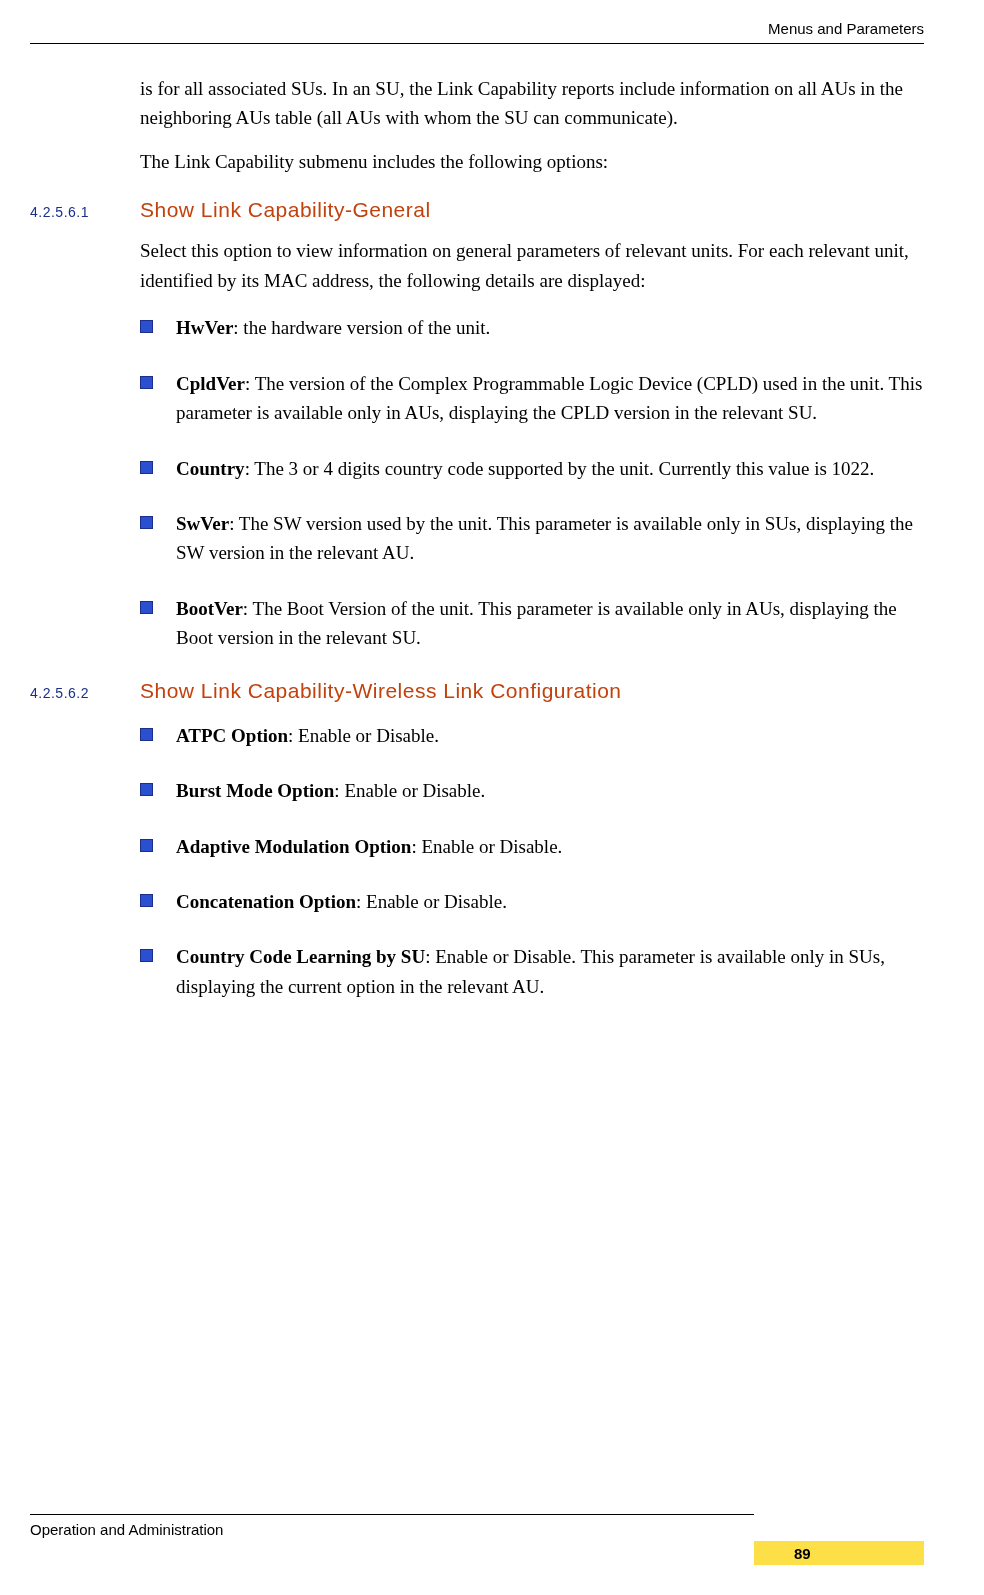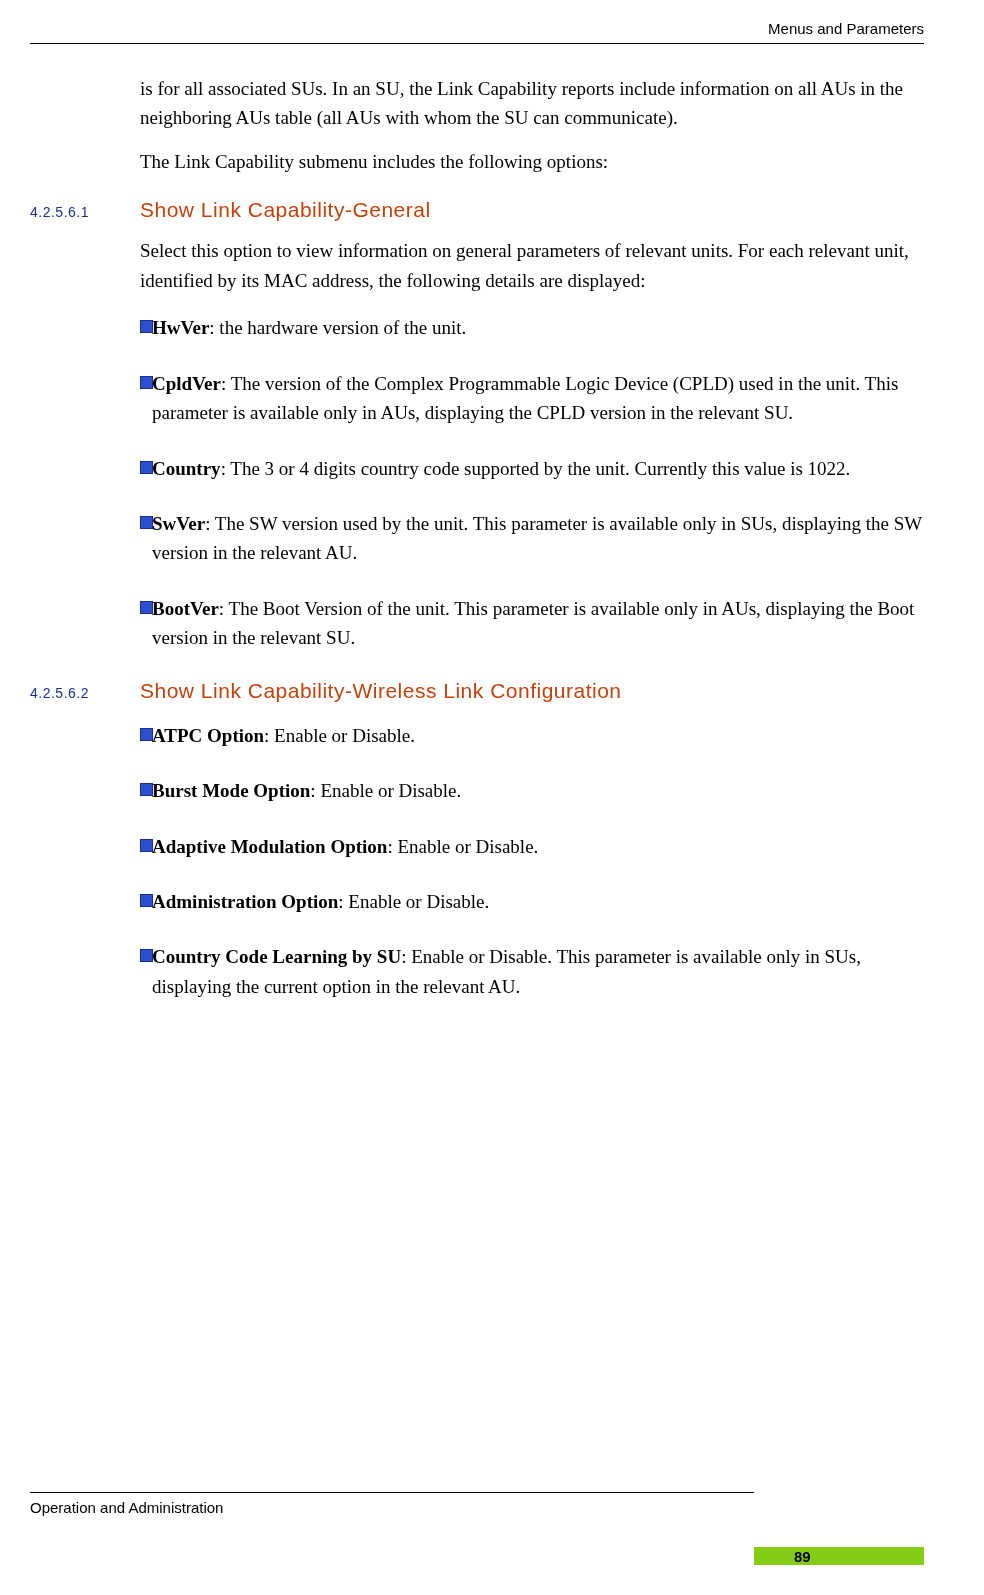--- a/index.html
+++ b/index.html
@@ -54,21 +54,21 @@
     color: #c2410c;
     letter-spacing: 0.5px;
   }
   ul.blist {
     list-style: none;
     padding: 0;
     margin: 18px 0 0 0;
   }
   ul.blist li {
     position: relative;
-    padding-left: 12px;
+    padding-left: 36px;
     font-size: 19px;
     line-height: 1.55;
     margin-bottom: 26px;
   }
   ul.blist li .sq {
     position: absolute;
     left: 0;
     top: 7px;
     width: 11px;
     height: 11px;
@@ -101,28 +101,27 @@
   }
   .footer-left {
     font-family: Arial, Helvetica, sans-serif;
     font-size: 15px;
   }
   .footer-right {
     position: relative;
     margin-top: 20px;
   }
   .page-strip {
-    background: #84cc16;
-    height: 18px;
+    background: #fde047;
+    height: 24px;
     width: 170px;
     display: flex;
     align-items: center;
     padding-left: 40px;
     box-sizing: border-box;
-    margin-top: 28px;
   }
   .page-num {
     font-family: Arial, Helvetica, sans-serif;
     font-weight: bold;
     font-size: 15px;
   }
 </style>
 </head>
 <body>
 
@@ -154,21 +153,21 @@
   <div class="section-row">
     <div class="section-num">4.2.5.6.2</div>
     <div class="section-title">Show Link Capability-Wireless Link Configuration</div>
   </div>
 
   <div class="body-block">
     <ul class="blist">
       <li><span class="sq"></span><span class="bterm">ATPC Option</span><span>: Enable or Disable.</span></li>
       <li><span class="sq"></span><span class="bterm">Burst Mode Option</span><span>: Enable or Disable.</span></li>
       <li><span class="sq"></span><span class="bterm">Adaptive Modulation Option</span><span>: Enable or Disable.</span></li>
-      <li><span class="sq"></span><span class="bterm">Administration Option</span><span>: Enable or Disable.</span></li>
+      <li><span class="sq"></span><span class="bterm">Concatenation Option</span><span>: Enable or Disable.</span></li>
       <li><span class="sq"></span><span class="bterm">Country Code Learning by SU</span><span>: Enable or Disable. This parameter is available only in SUs, displaying the current option in the relevant AU.</span></li>
     </ul>
   </div>
 
   <div class="footer">
     <div class="footer-rule-wrap">
         <hr class="footer-rule">
       </div>
     <div class="footer-row">
       <div class="footer-left">Operation and Administration</div>

